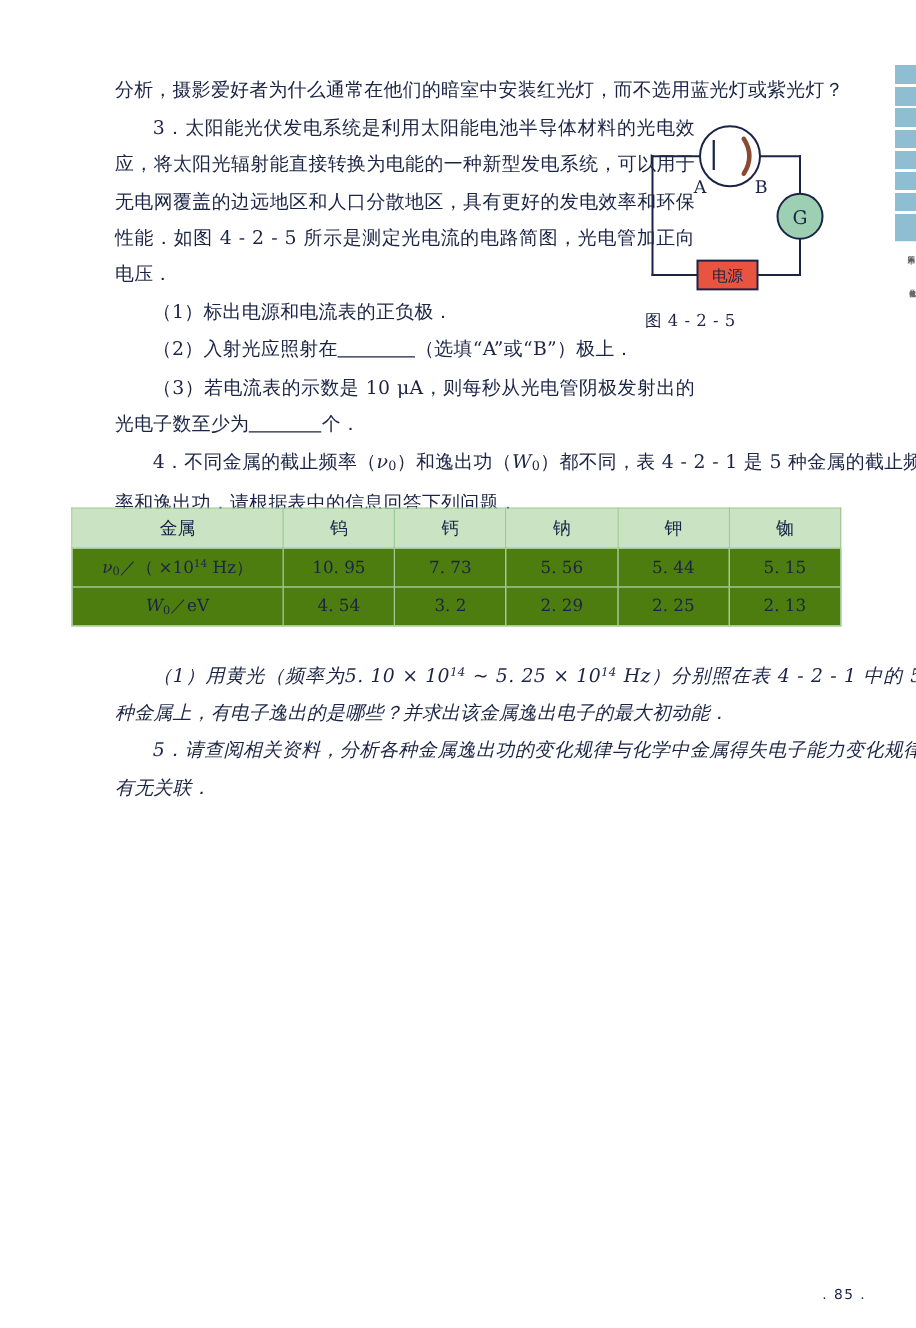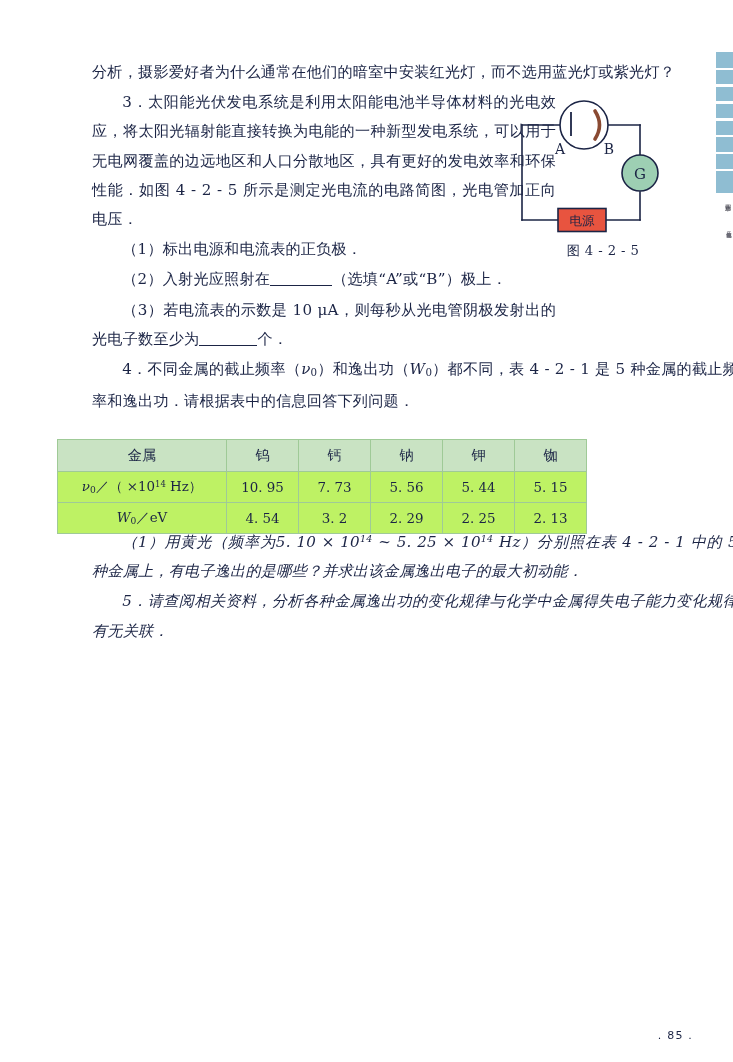--- a/index.html
+++ b/index.html
@@ -103,54 +103,53 @@
 
   
   .figure {
     position: absolute;
     left: 516px;
     top: 92px;
     width: 174px;
   }
   .circuit { position: relative; width: 174px; height: 150px; }
   .fig-caption {
-    text-align: center;
+    margin-top: 6px;
     font-size: 13.2px;
     color: #1b2445;
     letter-spacing: 0.4px;
   }
 
   
   .table-caption {
     position: absolute;
     left: 0; right: 0;
     top: 384px;
     text-align: center;
     font-size: 13.4px;
     color: #23518f;
     letter-spacing: 0.4px;
   }
   .data-table {
     position: absolute;
     left: 57px;
     top: 406px;
-    width: 530px;
+    width: 616px;
     border-collapse: collapse;
     table-layout: fixed;
     font-size: 13.4px;
     color: #1b2445;
-    margin-top: 33px;
   }
   .data-table td, .data-table th {
     border: 1px solid #9fca97;
     text-align: center;
     font-weight: normal;
     padding: 0;
     height: 30px;
-    background: #bef264;
+    background: #4d7c0f;
   }
   .data-table thead td, .data-table thead th {
     background: #c9e3c3;
     height: 31px;
     font-size: 14.2px;
   }
   .data-table .lbl { width: 168px; }
 
   
   .page-number {

